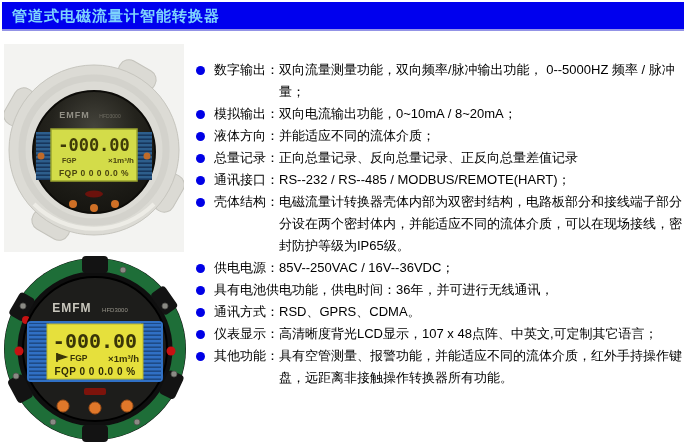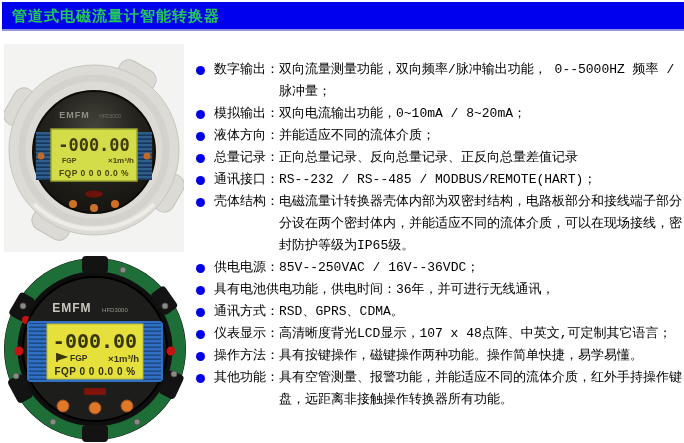--- a/index.html
+++ b/index.html
@@ -3,40 +3,40 @@
 <meta charset="utf-8">
 <style>
   * { margin:0; padding:0; box-sizing:border-box; }
   body { background:#ffffff; font-family:"Liberation Sans", sans-serif; }
   .page { position:relative; width:684px; height:443px; background:#ffffff; overflow:hidden; }
 
   
   .header {
     position:absolute; top:2px; left:2px; right:0; height:29px;
     background:#0000ee; border-bottom:2px solid #9393e6;
-    color:#22c55e; font-size:15px; line-height:28px; padding-left:10px;
+    color:#7dd3fc; font-size:15px; line-height:28px; padding-left:10px;
     font-weight:bold; letter-spacing:1px;
   }
 
   
   .device1 { position:absolute; left:4px; top:44px; }
   .device2 { position:absolute; left:2px; top:256px; }
 
   
   .features {
     position:absolute; left:193px; top:59px; width:489px;
     font-size:13px; line-height:22px; color:#000000;
   }
   ul { list-style:none; }
   li.feature { display:flex; align-items:flex-start; }
   .dot {
     flex:0 0 auto; width:9px; height:9px; border-radius:50%;
     background:#0000e6; margin:7px 9px 0 3px;
   }
-  .ftext { flex:1 1 auto; padding-left:65px; text-indent:-65px;font-family:Liberation Mono, monospace; }
+  .ftext { flex:1 1 auto; padding-left:65px; text-indent:-65px; }
 
   .lcd-mono { font-family:"DejaVu Sans Mono", monospace; font-weight:bold; }
 </style>
 </head>
 <body>
 
 <div class="page">
 
   <div class="header">
     <span>管道式电磁流量计智能转换器</span>
@@ -206,22 +206,18 @@
       <li class="feature">
         <span class="dot"></span>
         <div class="ftext">通讯方式：RSD、GPRS、CDMA。</div>
       </li>
       <li class="feature">
         <span class="dot"></span>
         <div class="ftext">仪表显示：高清晰度背光LCD显示，107 x 48点阵、中英文,可定制其它语言；</div>
       </li>
       <li class="feature">
         <span class="dot"></span>
-        <div class="ftext">操作方法：具有按键操作，磁键操作两种功能。操作简单快捷，易学易懂。</div>
-      </li>
-      <li class="feature">
-        <span class="dot"></span>
         <div class="ftext">其他功能：具有空管测量、报警功能，并能适应不同的流体介质，红外手持操作键盘，远距离非接触操作转换器所有功能。</div>
       </li>
     </ul>
   </div>
 
 </div>
 
 </body></html>

